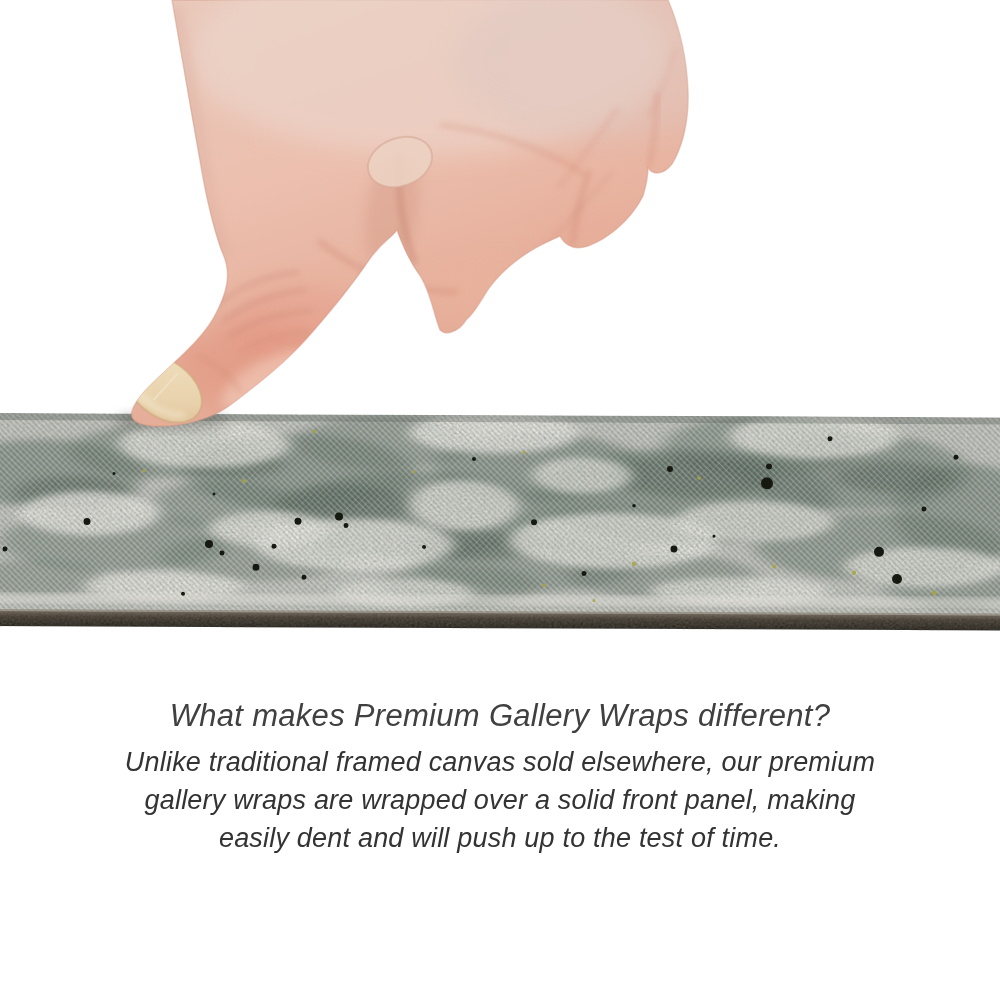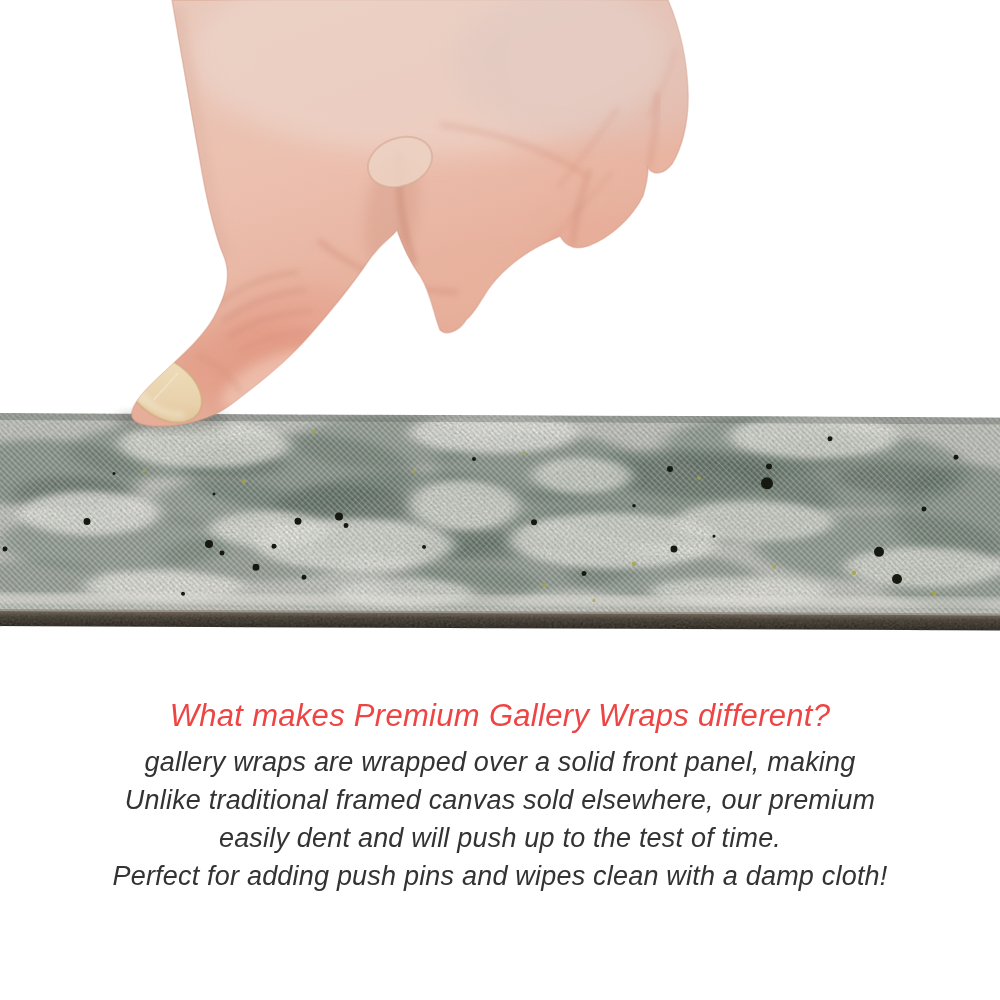--- a/index.html
+++ b/index.html
@@ -12,21 +12,21 @@
     transform:skewY(0.25deg);transform-origin:left top;
   }
   .canvas-strip svg{display:block;width:100%;height:100%;}
   .hand-wrap{position:absolute;left:0;top:0;width:1000px;height:470px;}
   .caption{
     position:absolute;left:0;top:698px;width:1000px;text-align:center;
     font-style:italic;color:#333333;
   }
   .caption h1{
     margin:0 0 9px 0;font-size:31px;font-weight:400;letter-spacing:.3px;
-    color:#ef4444;
+    color:#404040;
   }
   .caption p{margin:0;font-size:27px;line-height:38px;letter-spacing:.2px;}
 </style>
 </head>
 <body>
 
 <div class="stage">
 
   <div class="canvas-strip">
     <svg viewBox="0 0 1012 214" preserveAspectRatio="none">
@@ -272,19 +272,18 @@
           <line x1="166" y1="368" x2="162" y2="404" stroke="#f6efdc" stroke-opacity=".4" stroke-width="2"></line>
         </g>
 
         <path d="M 196,355 C 215,362 232,376 240,392" fill="none" stroke="#cc8b76" stroke-opacity=".4" stroke-width="4" filter="url(#hsoft)"></path>
       </g>
     </svg>
   </div>
 
   <div class="caption">
     <h1>What makes Premium Gallery Wraps different?</h1>
+    <p>Unlike traditional framed canvas sold elsewhere, our premium</p>
     <p>gallery wraps are wrapped over a solid front panel, making</p>
-    <p>Unlike traditional framed canvas sold elsewhere, our premium</p>
     <p>easily dent and will push up to the test of time.</p>
-    <p>Perfect for adding push pins and wipes clean with a damp cloth!</p>
   </div>
 
 </div>
 
 </body></html>

